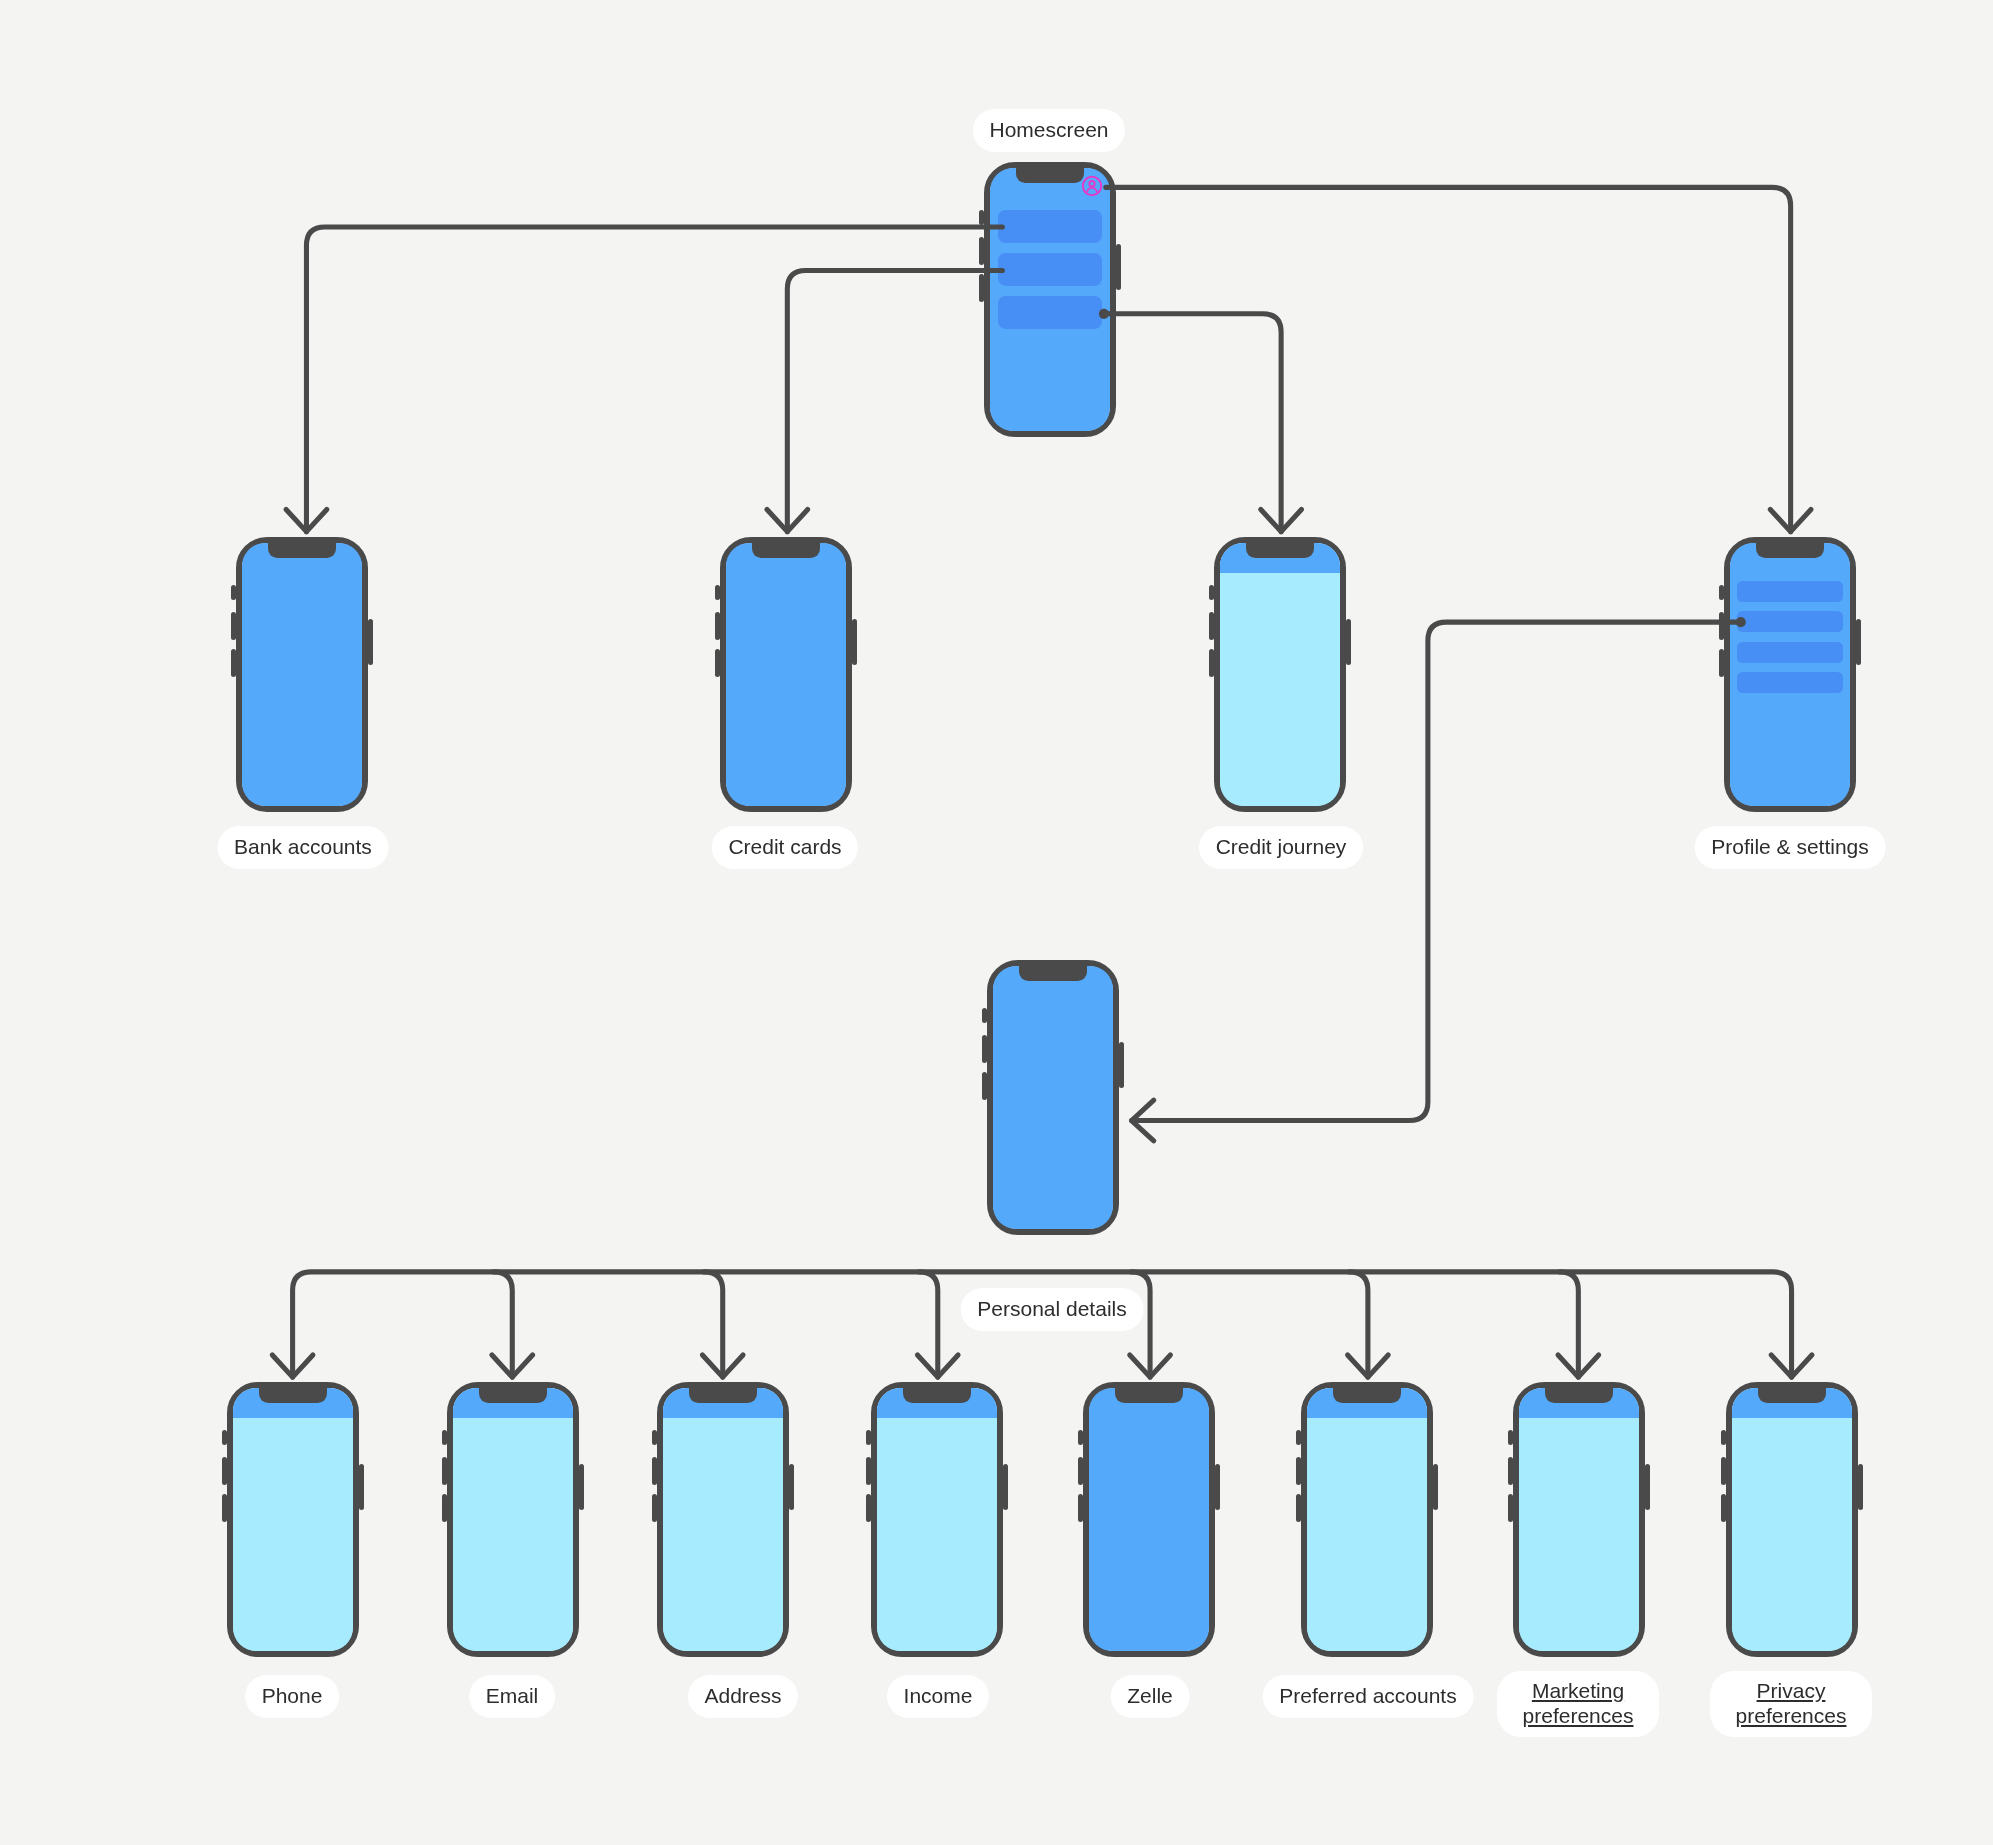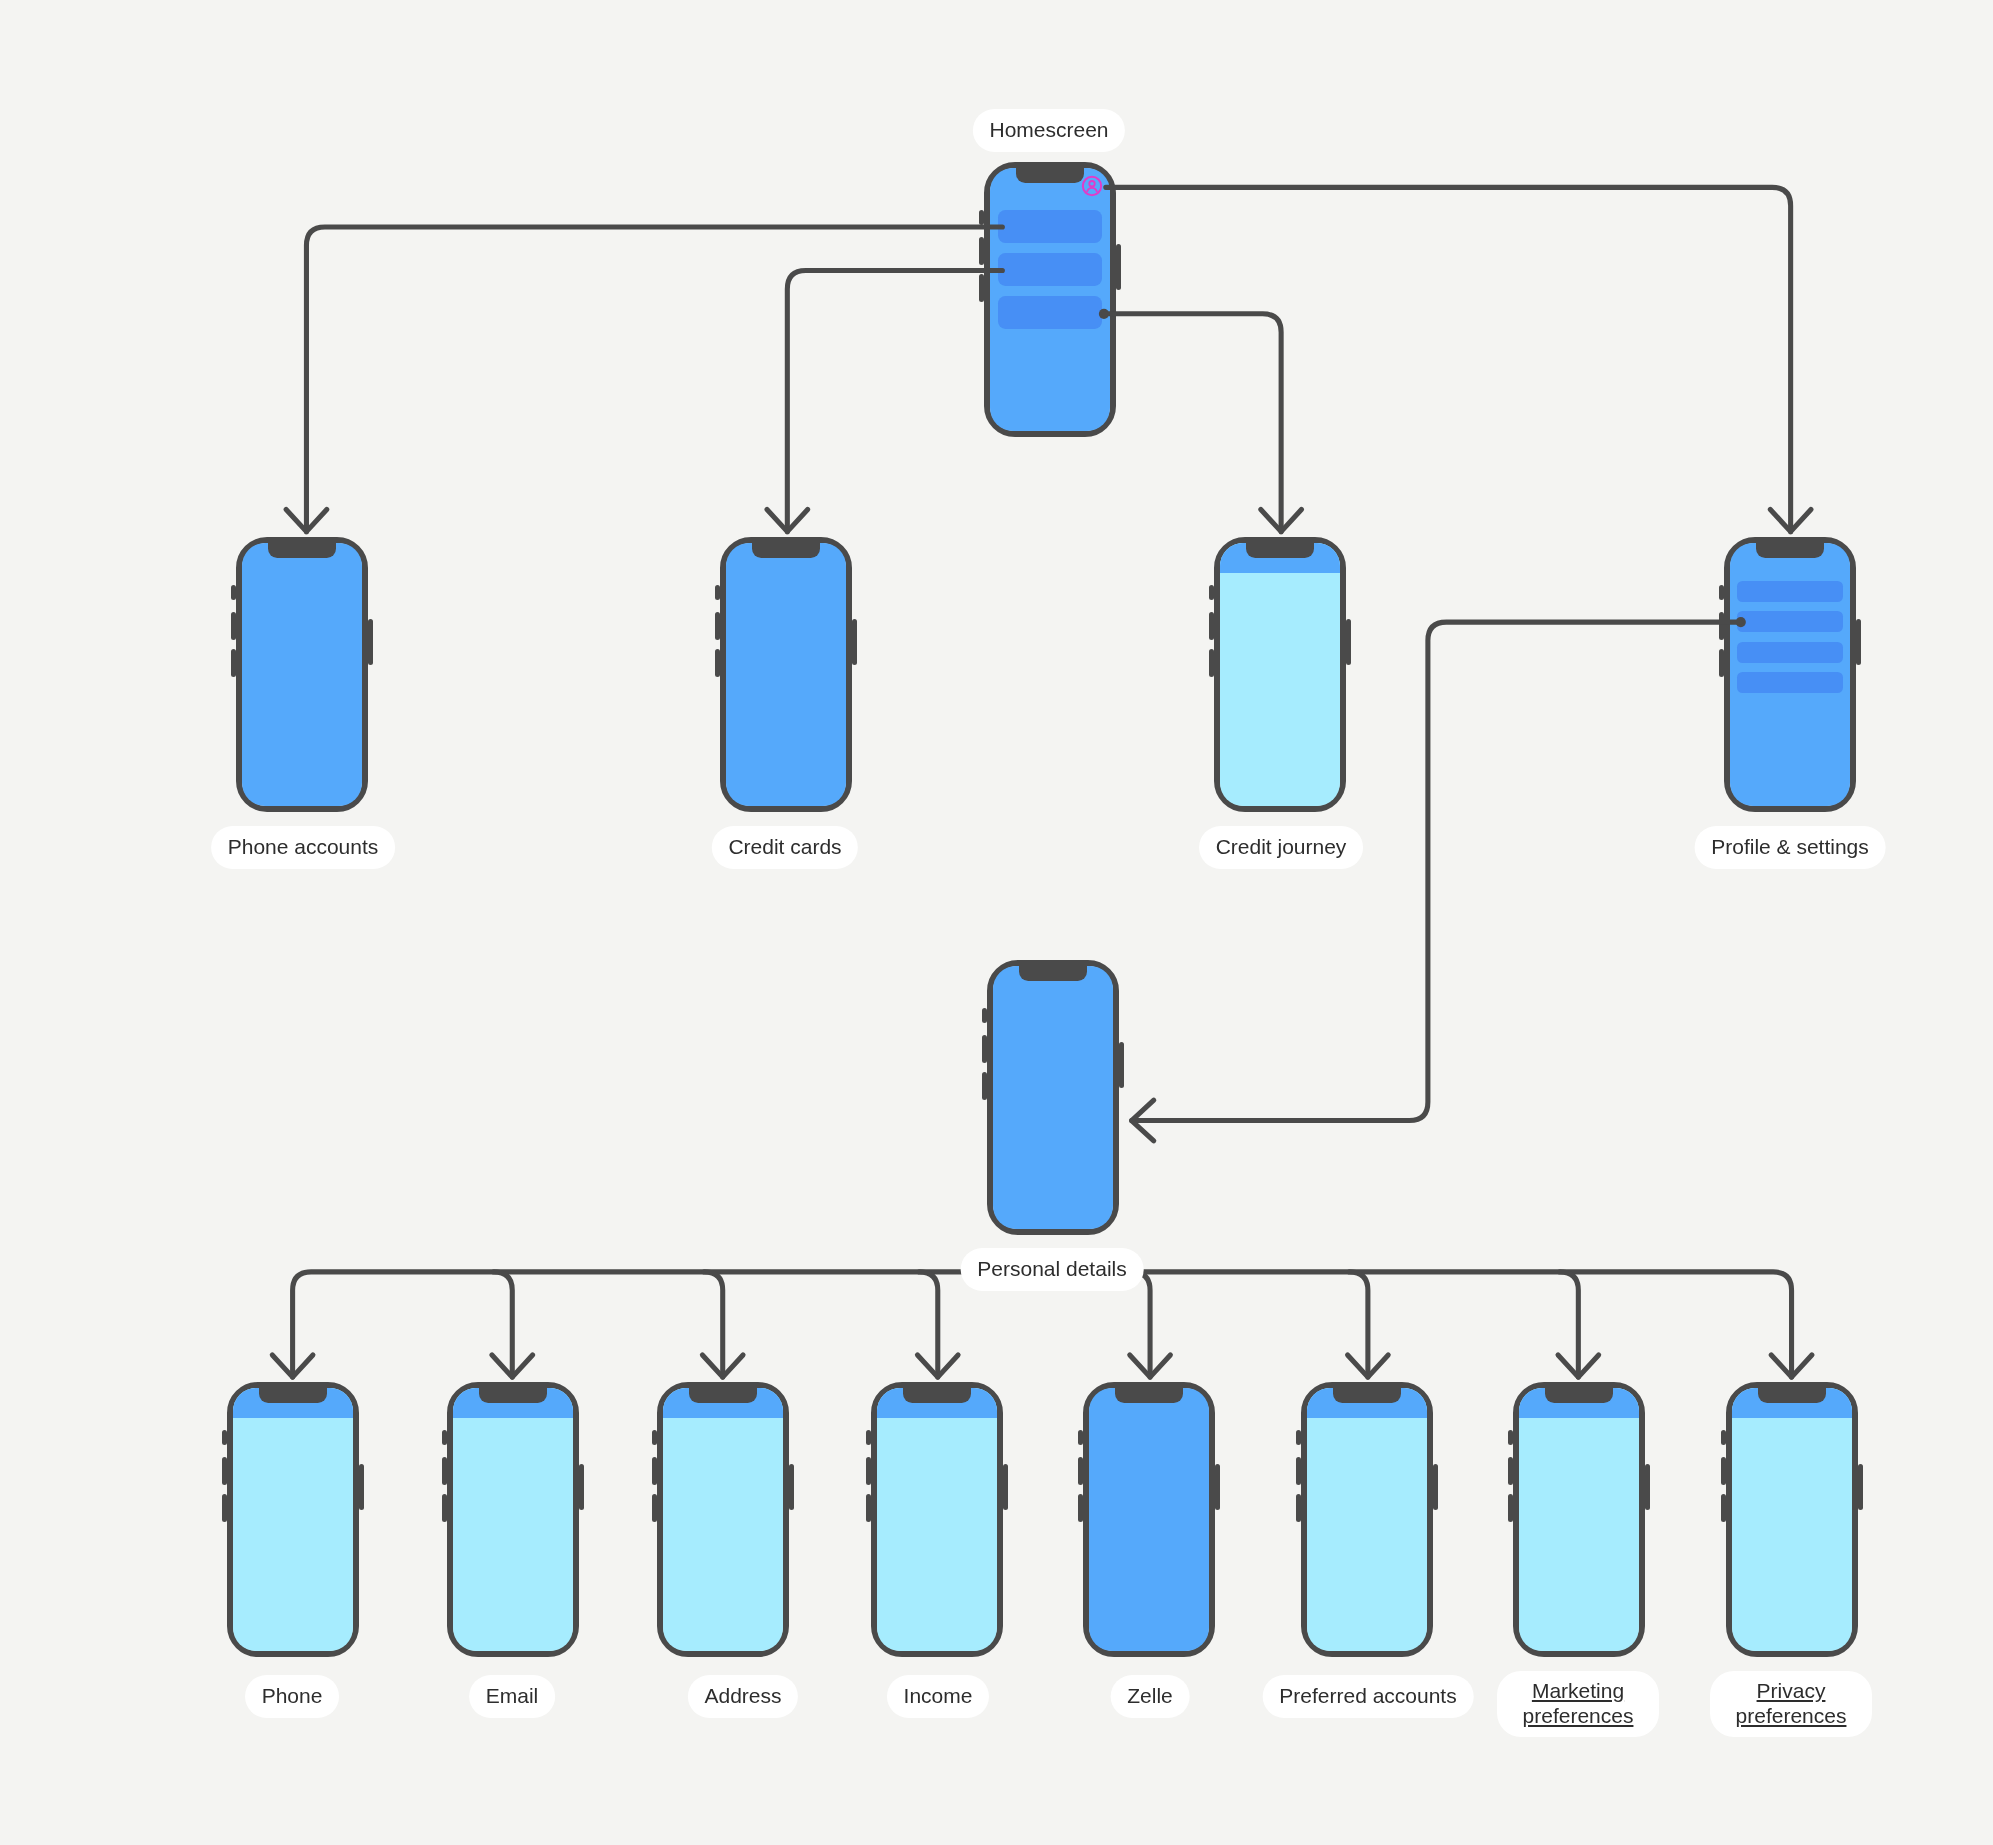--- a/index.html
+++ b/index.html
@@ -292,25 +292,25 @@
     <path d="M 483 1468 L 505 1492 L 527 1468"></path>
     <path d="M 711 1468 L 733 1492 L 755 1468"></path>
     <path d="M 944 1468 L 966 1492 L 988 1468"></path>
     <path d="M 1174 1468 L 1196 1492 L 1218 1468"></path>
     <path d="M 1410 1468 L 1432 1492 L 1454 1468"></path>
     <path d="M 1638 1468 L 1660 1492 L 1682 1468"></path>
     <path d="M 1869 1468 L 1891 1492 L 1913 1468"></path>
   </svg>
 
   <div class="pill" style="left:1003px;top:109px">Homescreen</div>
-  <div class="pill" style="left:257px;top:826px">Phone accounts</div>
+  <div class="pill" style="left:257px;top:826px">Bank accounts</div>
   <div class="pill" style="left:739px;top:826px">Credit cards</div>
   <div class="pill" style="left:1235px;top:826px">Credit journey</div>
   <div class="pill" style="left:1744px;top:826px">Profile &amp; settings</div>
-  <div class="pill" style="left:1006px;top:1248px">Personal details</div>
+  <div class="pill" style="left:1006px;top:1288px">Personal details</div>
   <div class="pill" style="left:246px;top:1675px">Phone</div>
   <div class="pill" style="left:466px;top:1675px">Email</div>
   <div class="pill" style="left:697px;top:1675px">Address</div>
   <div class="pill" style="left:892px;top:1675px">Income</div>
   <div class="pill" style="left:1104px;top:1675px">Zelle</div>
   <div class="pill" style="left:1322px;top:1675px">Preferred accounts</div>
   <div class="pill wrap" style="left:1532px;top:1671px">Marketing preferences</div>
   <div class="pill wrap" style="left:1745px;top:1671px">Privacy preferences</div>
 
 </div>

